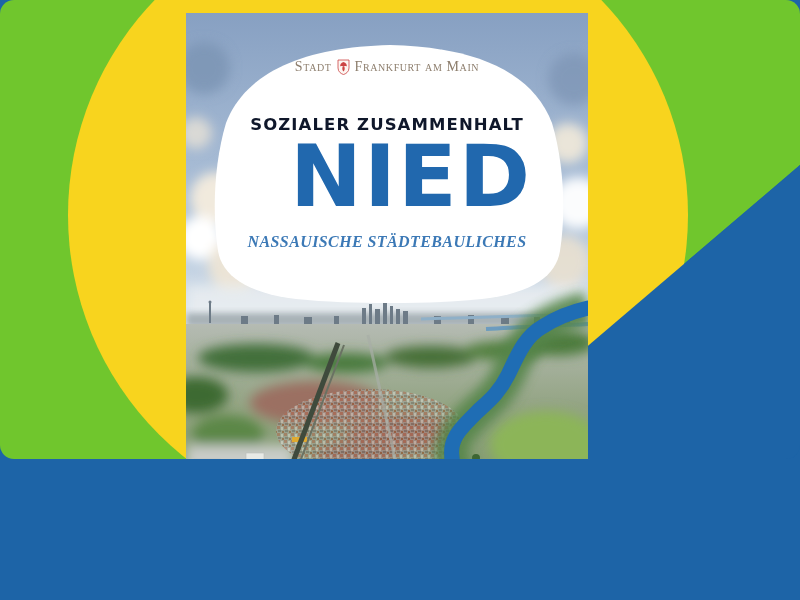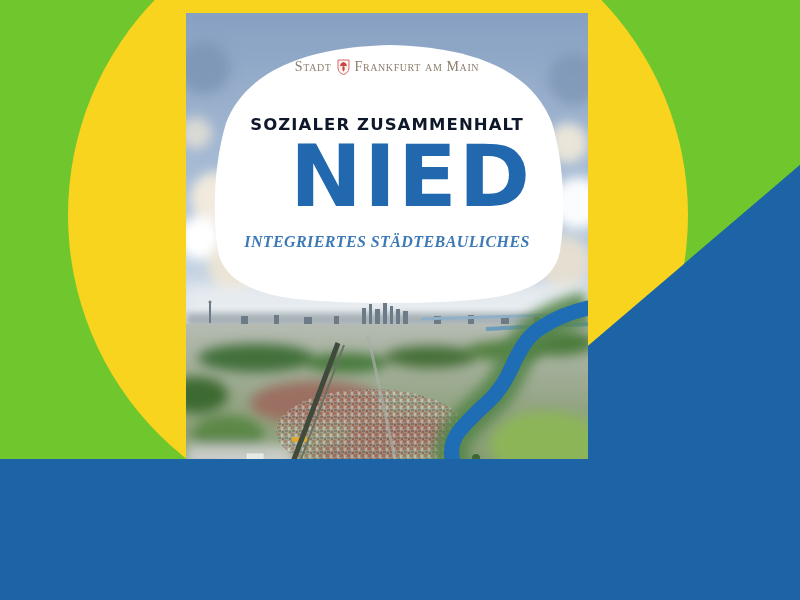--- a/index.html
+++ b/index.html
@@ -1,16 +1,16 @@
 <!DOCTYPE html>
 <html><head>
 <meta charset="utf-8">
 <style>
   html,body{margin:0;padding:0;background:#1d64a7;}
-  .stage{position:relative;width:800px;height:459px;overflow:hidden;font-family:"Liberation Sans",sans-serif;}
+  .stage{position:relative;width:800px;height:459px;overflow:hidden;font-family:"Liberation Sans",sans-serif;border-radius:14px;}
   .bg-svg{position:absolute;left:0;top:0;}
 
   
   .cover{position:absolute;left:186px;top:13px;width:402px;height:572px;background:#9db6d2;overflow:hidden;}
   .photo{position:absolute;left:0;top:0;}
 
   
   .blob-content{position:absolute;left:0;top:46px;width:100%;text-align:center;}
   .brand-line{display:flex;align-items:center;justify-content:center;gap:5px;
     font-family:"Liberation Serif",serif;font-variant:small-caps;font-size:14px;
@@ -204,21 +204,21 @@
         <svg width="13" height="16" viewBox="0 0 13 16">
           <path d="M1,1 H12 V9 C12,13 8.5,15 6.5,15.5 C4.5,15 1,13 1,9 Z" fill="#fdf6f2" stroke="#c44" stroke-width=".8"></path>
           <path d="M6.5,3 C4,3.5 3,5.5 3.2,7.5 C4.5,6.8 5.5,7 6.5,8 C7.5,7 8.5,6.8 9.8,7.5 C10,5.5 9,3.5 6.5,3 Z" fill="#c44"></path>
           <path d="M5.5,8 C5,10 5.5,11.5 6.5,12.5 C7.5,11.5 8,10 7.5,8 Z" fill="#c44"></path>
         </svg>
         <span>Frankfurt am Main</span>
       </div>
       <div class="kicker">SOZIALER ZUSAMMENHALT</div>
       <div class="title">NIED</div>
       <div class="subtitle">
-        <div>INTEGRIERTES STÄDTEBAULICHES</div>
+        <div>NASSAUISCHE STÄDTEBAULICHES</div>
       </div>
     </div>
 
     <div class="footer">
 
       <div class="flogo l-sbf">
         <svg width="26" height="9" viewBox="0 0 26 9">
           <path d="M2,9 V4 L5,1.5 L8,4 V9 Z" fill="#1a1a1a"></path>
           <rect x="6" y="1" width="1.6" height="3" fill="#1a1a1a"></rect>
           <path d="M10,9 V3.5 L15,0 L20,3.5 V9 Z" fill="#fc0"></path>

